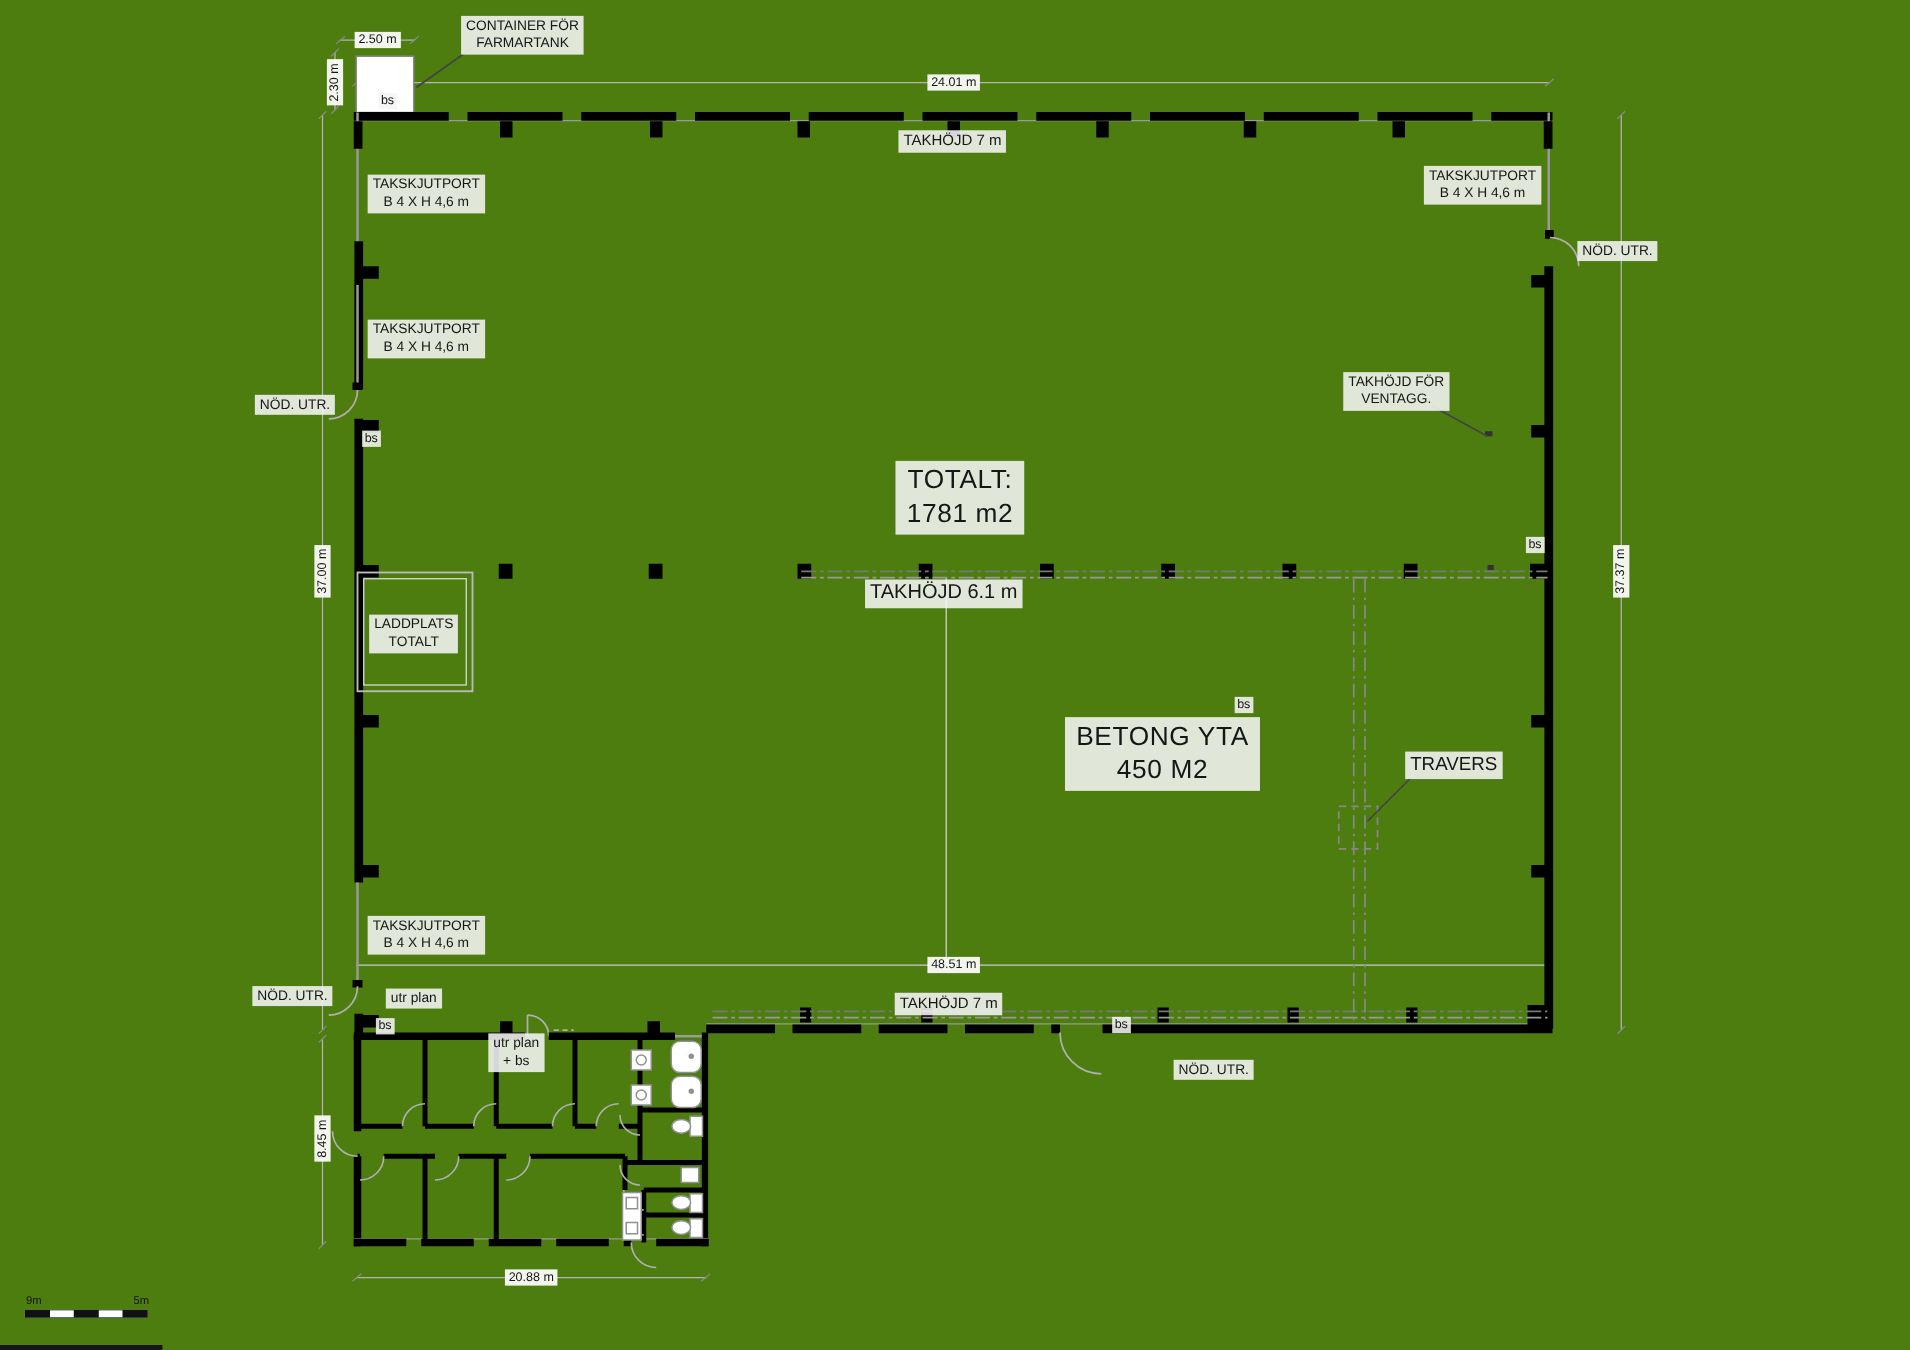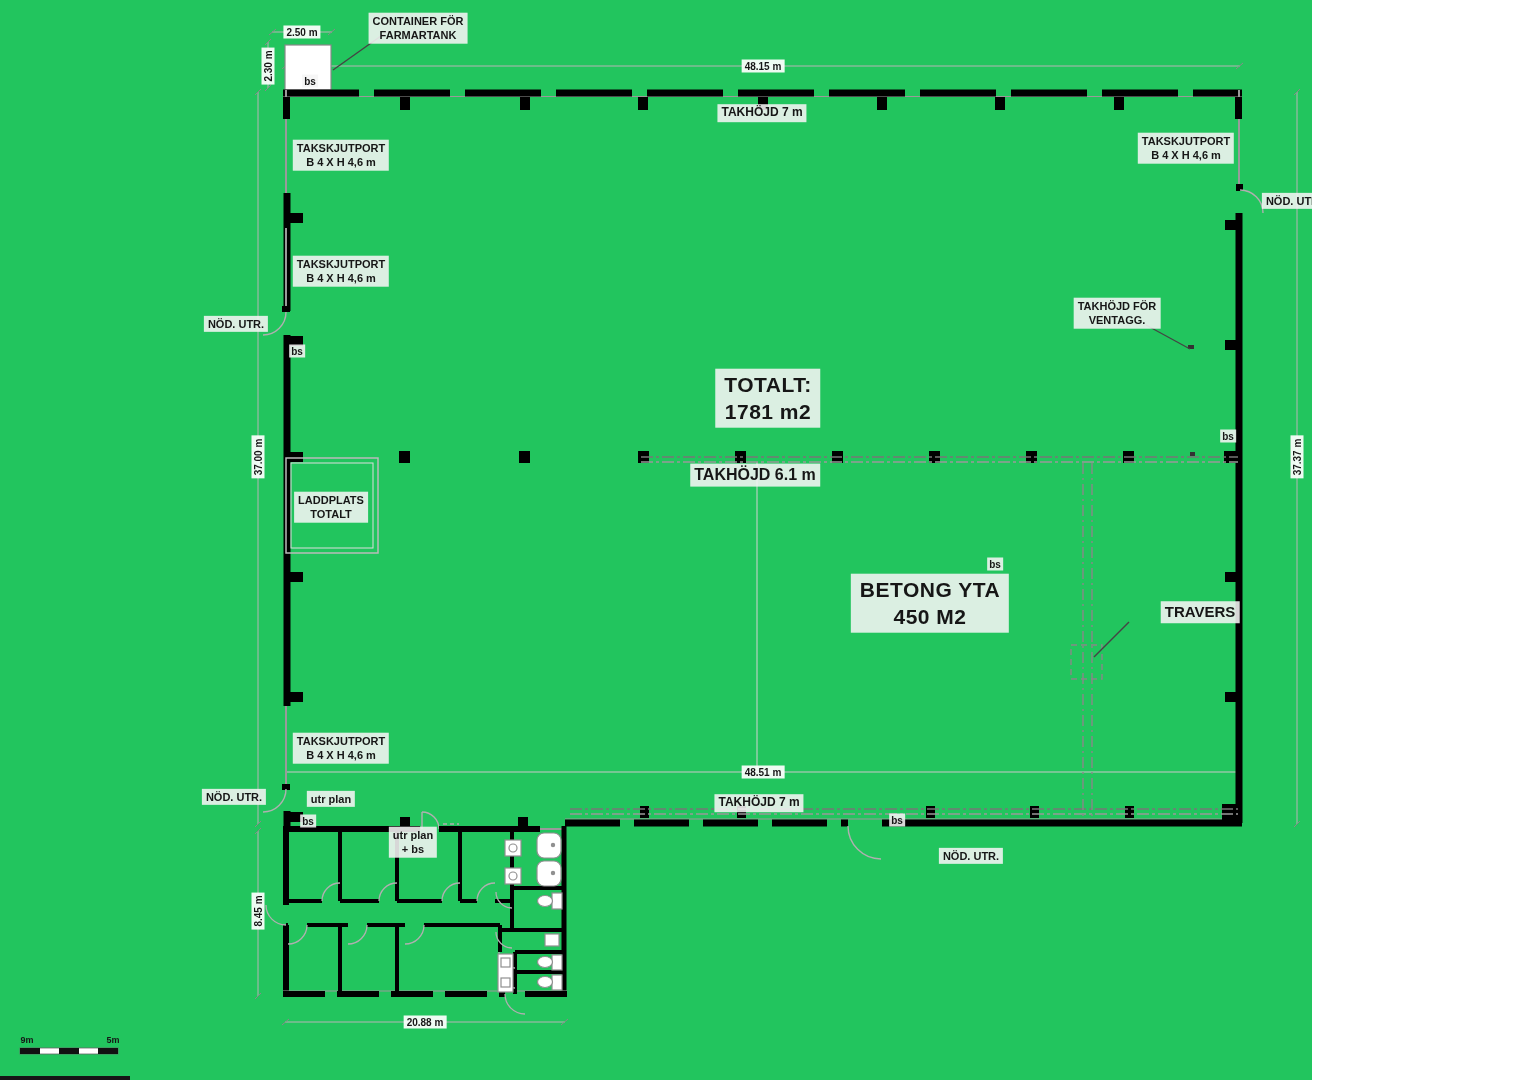--- a/index.html
+++ b/index.html
@@ -1,28 +1,28 @@
 <!DOCTYPE html>
 <html><head>
 <meta charset="utf-8">
 <style>
   html,body{margin:0;padding:0;background:#fff;}
   #stage{
-    position:relative;width:1312px;height:1080px;background:#22c55e;overflow:hidden;
-    font-family:"Liberation Sans",sans-serif;color:#111;font-weight:bold;
+    position:relative;width:1528px;height:1080px;background:#4d7c0f;overflow:hidden;
+    font-family:"Liberation Sans",sans-serif;color:#111;
   }
   #stage svg{position:absolute;left:0;top:0;}
   .lbl{
     position:absolute;transform:translate(-50%,-50%);
     text-align:center;font-size:11px;line-height:1.3;white-space:nowrap;
     background:rgba(245,245,245,.88);padding:1px 4px;color:#161616;
   }
   .lbl .ln{display:block;}
   .big{font-size:21px;letter-spacing:.5px;padding:2px 9px;text-align:center;}
-  .med{font-size:15px;margin-left:37px;}
+  .med{font-size:15px;}
   .dim{font-size:10px;background:rgba(255,255,255,.92);padding:0 3px;}
   .tiny{font-size:10px;padding:0 2px;}
   .rot{transform:translate(-50%,-50%) rotate(-90deg);}
   .scl{font-size:9px;background:none;padding:0;}
 </style>
 </head>
 <body>
 
 <div id="stage">
 
@@ -261,21 +261,21 @@
 </svg>
 
   <div class="lbl" style="left:418px;top:28px">
     <span class="ln">CONTAINER FÖR</span>
     <span class="ln">FARMARTANK</span>
   </div>
   <div class="lbl dim" style="left:302px;top:32px">2.50 m</div>
   <div class="lbl dim rot" style="left:268px;top:66px">2.30 m</div>
   <div class="lbl tiny" style="left:310px;top:81px">bs</div>
 
-  <div class="lbl dim" style="left:763px;top:66px">48.15 m</div>
+  <div class="lbl dim" style="left:763px;top:66px">24.01 m</div>
   <div class="lbl" style="left:762px;top:113px;font-size:12px">TAKHÖJD 7 m</div>
 
   <div class="lbl" style="left:341px;top:155px">
     <span class="ln">TAKSKJUTPORT</span>
     <span class="ln">B 4 X  H 4,6 m</span>
   </div>
   <div class="lbl" style="left:1186px;top:148px">
     <span class="ln">TAKSKJUTPORT</span>
     <span class="ln">B 4 X  H 4,6 m</span>
   </div>

